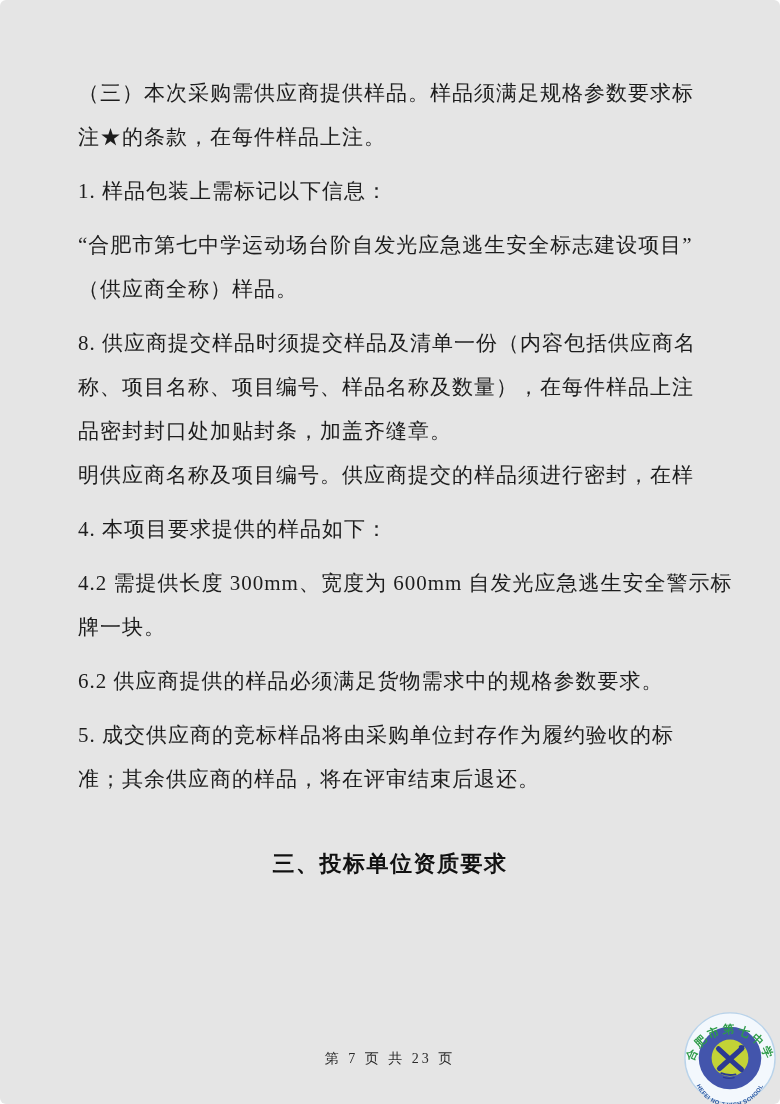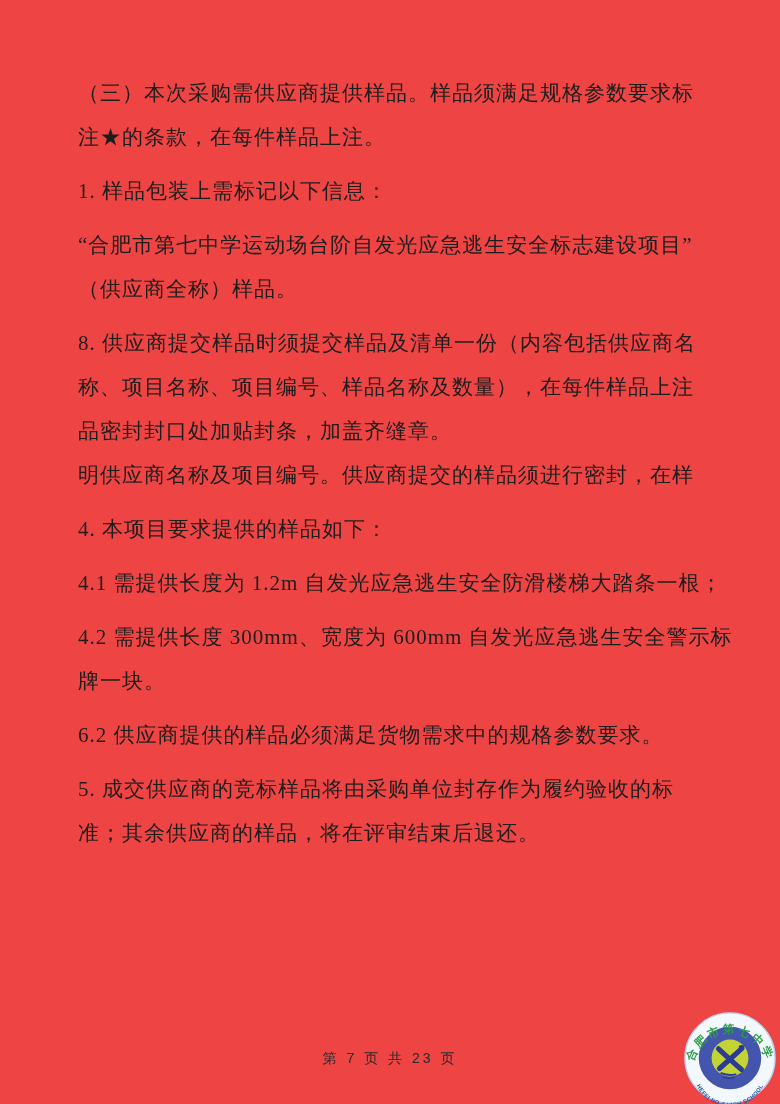--- a/index.html
+++ b/index.html
@@ -7,21 +7,22 @@
     width: 780px;
     height: 1104px;
     background: #ffffff;
     position: relative;
     overflow: hidden;
     font-family: "Liberation Serif", "DejaVu Serif", serif;
   }
   .page {
     position: absolute;
     inset: 0;
-    background: #ef4444;
+    background: #e5e5e5;
+    border-radius: 6px;
   }
   .body-text {
     position: absolute;
     left: 78px;
     top: 71px;
     width: 600px;
     font-size: 21px;
     letter-spacing: 1px;
     color: #1d1d1d;
   }
@@ -44,21 +45,21 @@
   }
   .footer {
     position: absolute;
     top: 1050px;
     left: 0;
     width: 780px;
     text-align: center;
     font-size: 14px;
     letter-spacing: 3px;
     color: #2a2a2a;
-    font-family: Liberation Sans, sans-serif;
+    font-family: Liberation Serif, serif;
   }
   .logo {
     position: absolute;
     left: 684px;
     top: 1012px;
   }
   .logo text {
     font-family: "Liberation Sans", "DejaVu Sans", sans-serif;
   }
 </style>
@@ -88,38 +89,36 @@
       <div class="line">8. 供应商提交样品时须提交样品及清单一份（内容包括供应商名</div>
       <div class="line">称、项目名称、项目编号、样品名称及数量），在每件样品上注</div>
       <div class="line">品密封封口处加贴封条，加盖齐缝章。</div>
       <div class="line">明供应商名称及项目编号。供应商提交的样品须进行密封，在样</div>
     </div>
 
     <div class="para">
       <div class="line">4. 本项目要求提供的样品如下：</div>
     </div>
 
-    <div class="para">
-      <div class="line">4.1 需提供长度为 1.2m 自发光应急逃生安全防滑楼梯大踏条一根；</div>
-    </div>
 
     <div class="para">
       <div class="line">4.2 需提供长度 300mm、宽度为 600mm 自发光应急逃生安全警示标</div>
       <div class="line">牌一块。</div>
     </div>
 
     <div class="para">
       <div class="line">6.2 供应商提供的样品必须满足货物需求中的规格参数要求。</div>
     </div>
 
     <div class="para">
       <div class="line">5. 成交供应商的竞标样品将由采购单位封存作为履约验收的标</div>
       <div class="line">准；其余供应商的样品，将在评审结束后退还。</div>
     </div>
 
+    <h2 class="heading">三、投标单位资质要求</h2>
 
   </div>
 
   <div class="footer">第 7 页 共 23 页</div>
 
   <svg class="logo" viewBox="0 0 100 100" width="92" height="92" aria-hidden="true">
     <defs>
       <path id="arcTop" d="M 9,64 A 41,41 0 1 1 91,64" fill="none"></path>
       <path id="arcBottom" d="M 10,63 A 40,40 0 0 0 90,63" fill="none"></path>
     </defs>

